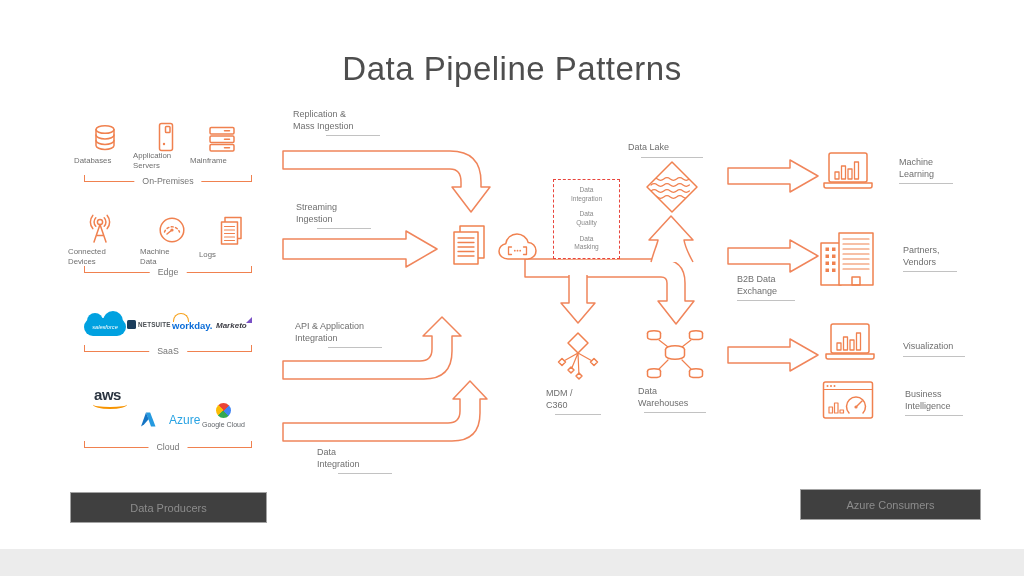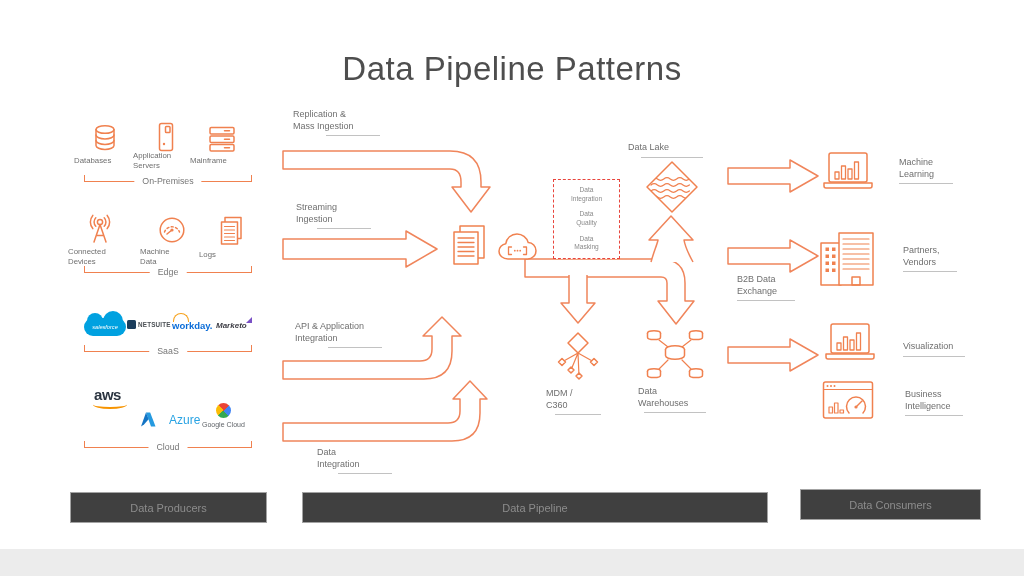--- a/index.html
+++ b/index.html
@@ -315,21 +315,18 @@
       <path d="M34,28 L40,22"></path>
       <circle cx="34" cy="28" r="1.6" fill="currentColor" stroke="none"></circle>
     </svg>
   </div>
   <div class="lbl left u" style="left:905px;top:389px;width:62px;--uw:58px">Business
 Intelligence</div>
 
   <div class="fbox" style="left:70px;top:492px;width:197px">
     <span>Data Producers</span>
   </div>
-  <div class="fbox" style="left:302px;top:492px;width:466px">
-    <span>Data Pipeline</span>
-  </div>
   <div class="fbox" style="left:800px;top:489px;width:181px">
-    <span>Data Consumers</span>
+    <span>Azure Consumers</span>
   </div>
 
   <div class="bottom-strip"></div>
 </div>
 
 </body></html>

